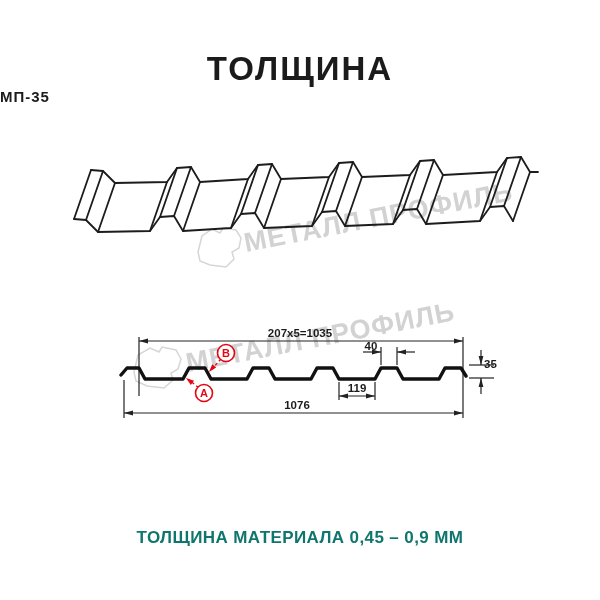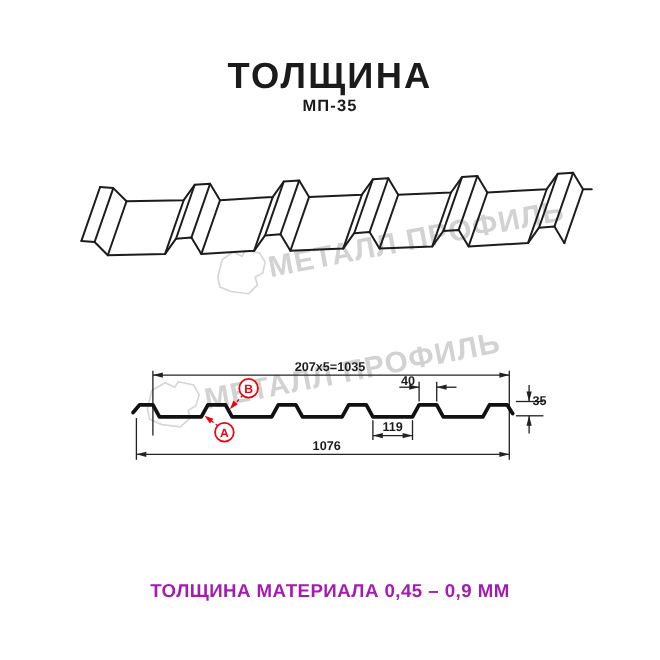--- a/index.html
+++ b/index.html
@@ -5,26 +5,26 @@
   html,body{margin:0;padding:0;}
   body{
     width:600px;height:600px;position:relative;background:#ffffff;
     font-family:"Liberation Sans", sans-serif;overflow:hidden;
   }
   .title{
     position:absolute;top:50px;left:0;width:600px;text-align:center;
     font-size:33px;font-weight:bold;letter-spacing:2px;color:#1b1b1b;margin:0;
   }
   .subtitle{
-    position:absolute;top:88px;left:0;width:600px;text-align:center;
+    position:absolute;top:88px;left:0;width:600px;text-align:left;
     font-size:15px;font-weight:bold;letter-spacing:1px;color:#1b1b1b;margin:0;
   }
   .footer-note{
     position:absolute;top:528px;left:0;width:600px;text-align:center;
-    font-size:17px;font-weight:bold;letter-spacing:.4px;color:#a21caf;margin:0;
+    font-size:17px;font-weight:bold;letter-spacing:.4px;color:#0f766e;margin:0;
   }
   svg{position:absolute;top:0;left:0;}
   .wm-text{font-size:27px;font-weight:bold;letter-spacing:1px;}
   .dim-text{font-size:11.5px;font-weight:bold;fill:#1c1c1c;}
   .red-letter{font-size:11px;font-weight:bold;}
 </style>
 </head>
 <body>
 
 <h1 class="title">ТОЛЩИНА</h1>

